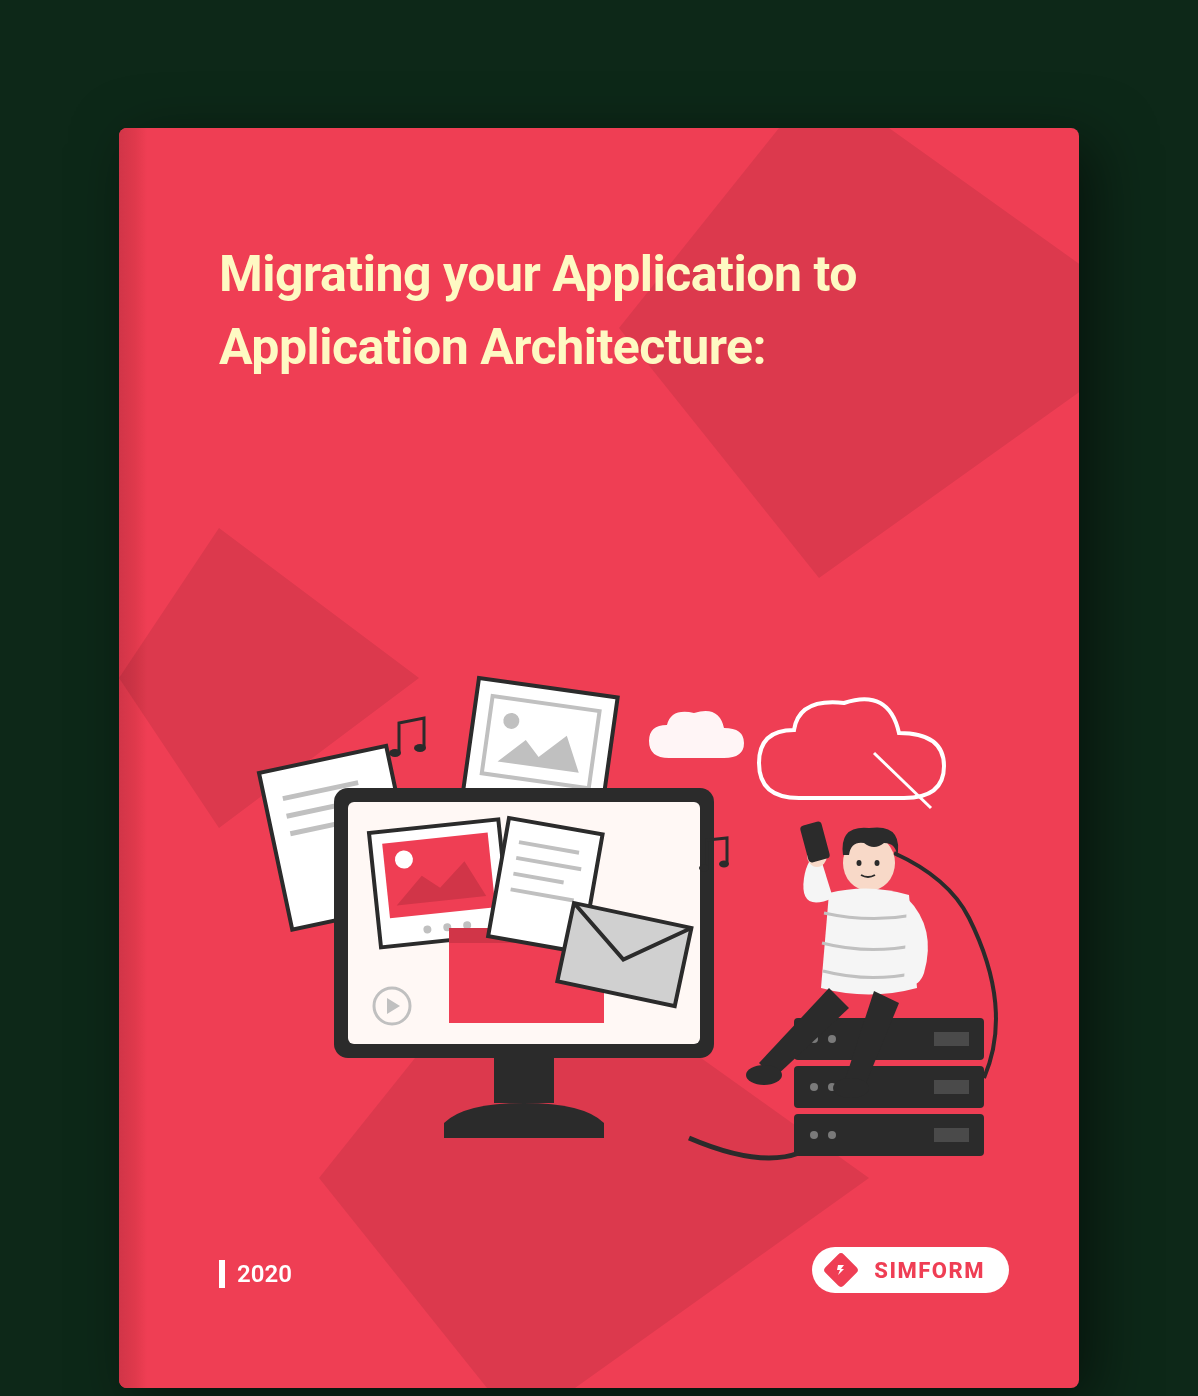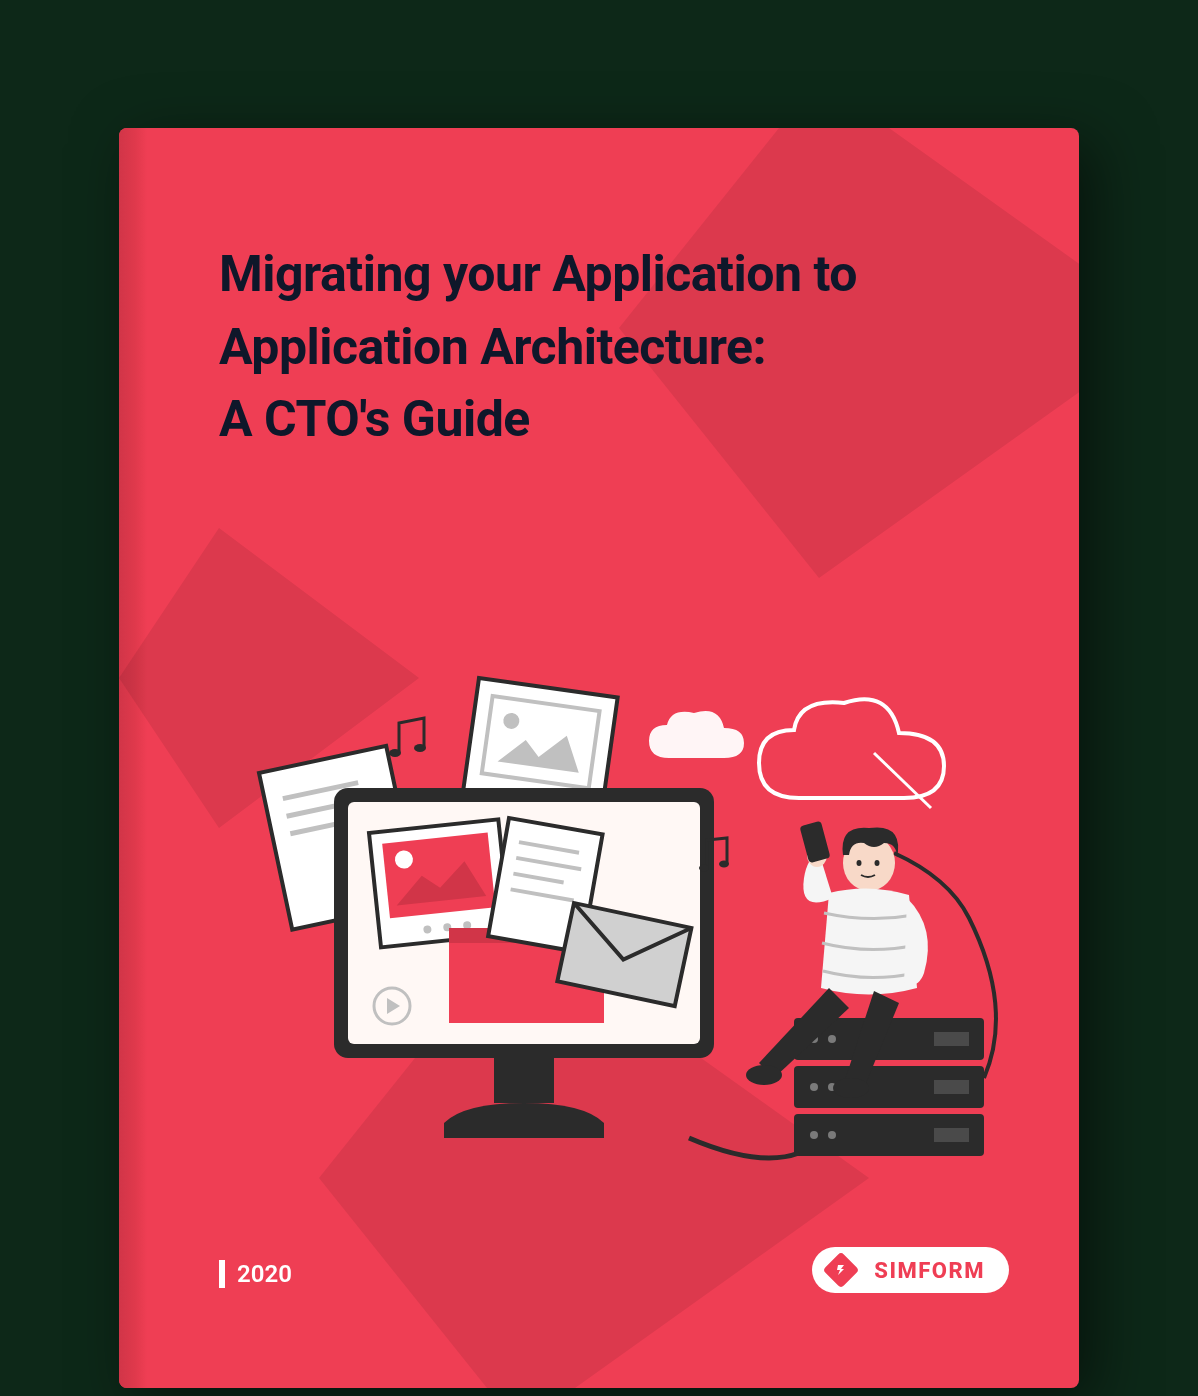--- a/index.html
+++ b/index.html
@@ -40,21 +40,21 @@
     left: 0;
     width: 100%;
     height: 100%;
     opacity: 0.08;
   }
   .title {
     position: absolute;
     top: 110px;
     left: 100px;
     right: 80px;
-    color: #0f172a;
+    color: #fef9c3;
     font-size: 50px;
     font-weight: 700;
     line-height: 1.45;
     letter-spacing: -0.5px;
   }
   .illustration {
     position: absolute;
     top: 530px;
     left: 80px;
     width: 820px;
@@ -119,21 +119,20 @@
 
     <svg class="bg-shapes" viewBox="0 0 960 1260">
       <polygon points="700,-50 1050,200 700,450 500,200" fill="#000"></polygon>
       <polygon points="400,800 750,1050 400,1300 200,1050" fill="#000"></polygon>
       <polygon points="100,400 300,550 100,700 0,550" fill="#000"></polygon>
     </svg>
 
     <div class="title">
       <div>Migrating your Application to</div>
       <div>Application Architecture:</div>
-      <div>A CTO's Guide</div>
     </div>
 
     <svg class="illustration" viewBox="0 0 820 540">
 
       <g transform="translate(60,115) rotate(-12)">
         <rect x="0" y="0" width="130" height="160" fill="#fff" stroke="#2b2b2b" stroke-width="4"></rect>
         <line x1="18" y1="30" x2="95" y2="30" stroke="#c0c0c0" stroke-width="5"></line>
         <line x1="18" y1="48" x2="110" y2="48" stroke="#c0c0c0" stroke-width="5"></line>
         <line x1="18" y1="66" x2="80" y2="66" stroke="#c0c0c0" stroke-width="5"></line>
       </g>

